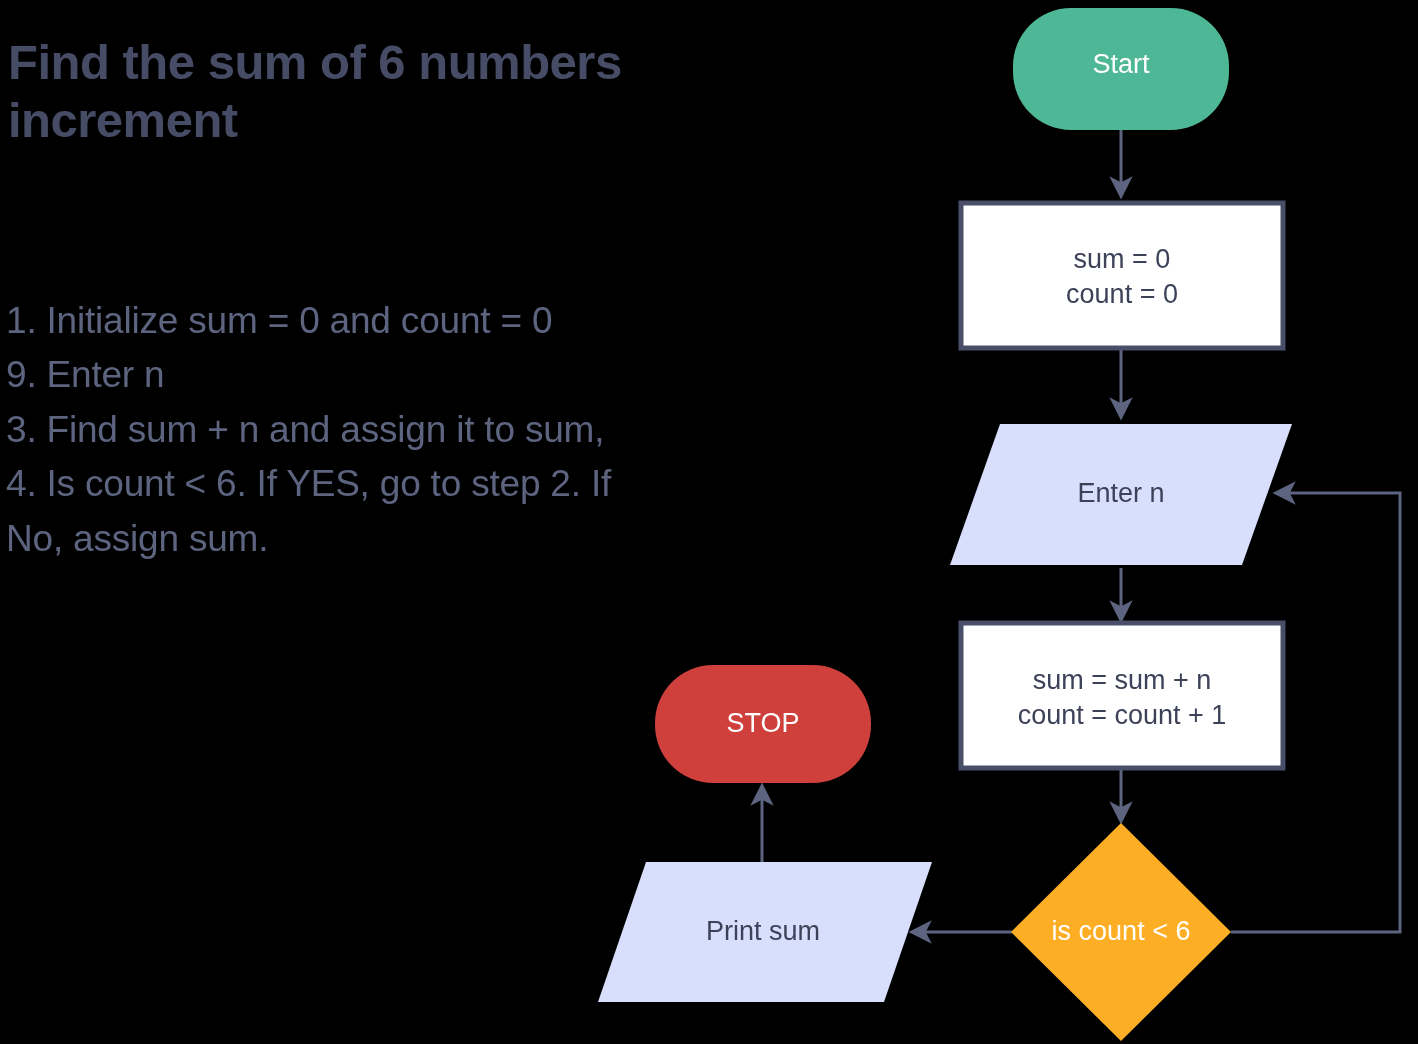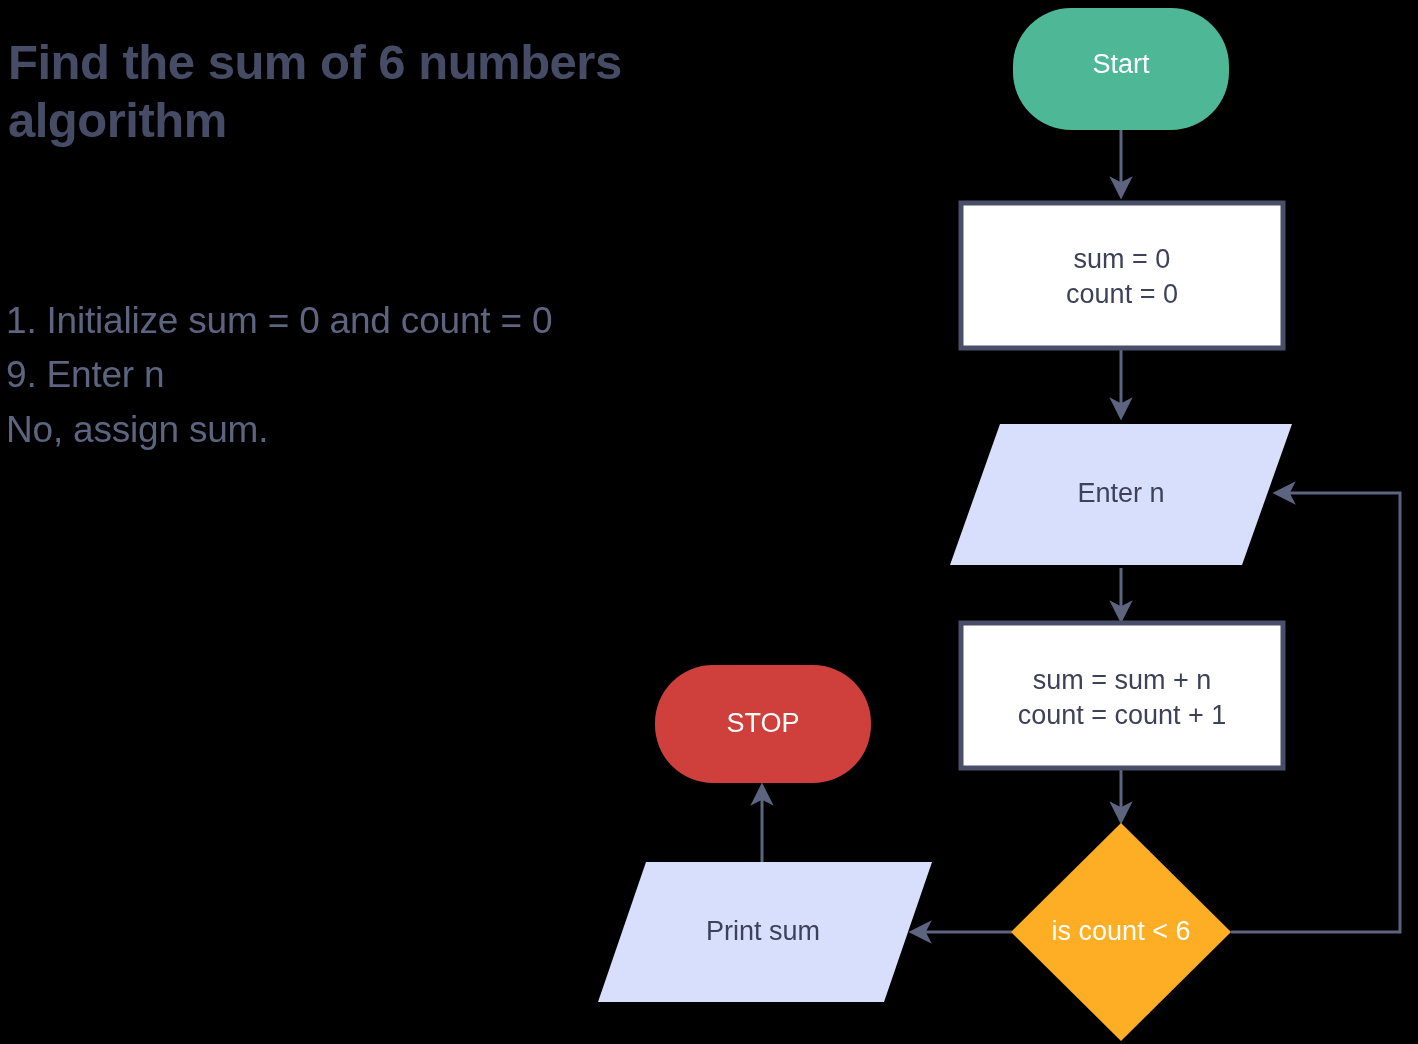--- a/index.html
+++ b/index.html
@@ -70,26 +70,28 @@
     stroke-width: 3;
   }
 </style>
 </head>
 <body>
 
 <div id="canvas">
 
   <div id="title-block">
     <div>Find the sum of 6 numbers</div>
-    <div>algorithm</div>
+    <div>increment</div>
   </div>
 
   <div id="steps-block">
     <div class="step-line">1. Initialize sum = 0 and count = 0</div>
     <div class="step-line">9. Enter n</div>
+    <div class="step-line">3. Find sum + n and assign it to sum,</div>
+    <div class="step-line">4. Is count &lt; 6. If YES, go to step 2. If</div>
     <div class="step-line">No, assign sum.</div>
   </div>
 
   <svg id="diagram" viewBox="0 0 1418 1044">
     <defs>
       <marker id="arrowhead" markerWidth="9" markerHeight="9" refX="7.2" refY="4.5" orient="auto" markerUnits="strokeWidth">
         <path d="M0.6,0.6 L8.4,4.5 L0.6,8.4 L2.6,4.5 Z" fill="#5D6480"></path>
       </marker>
     </defs>
 

